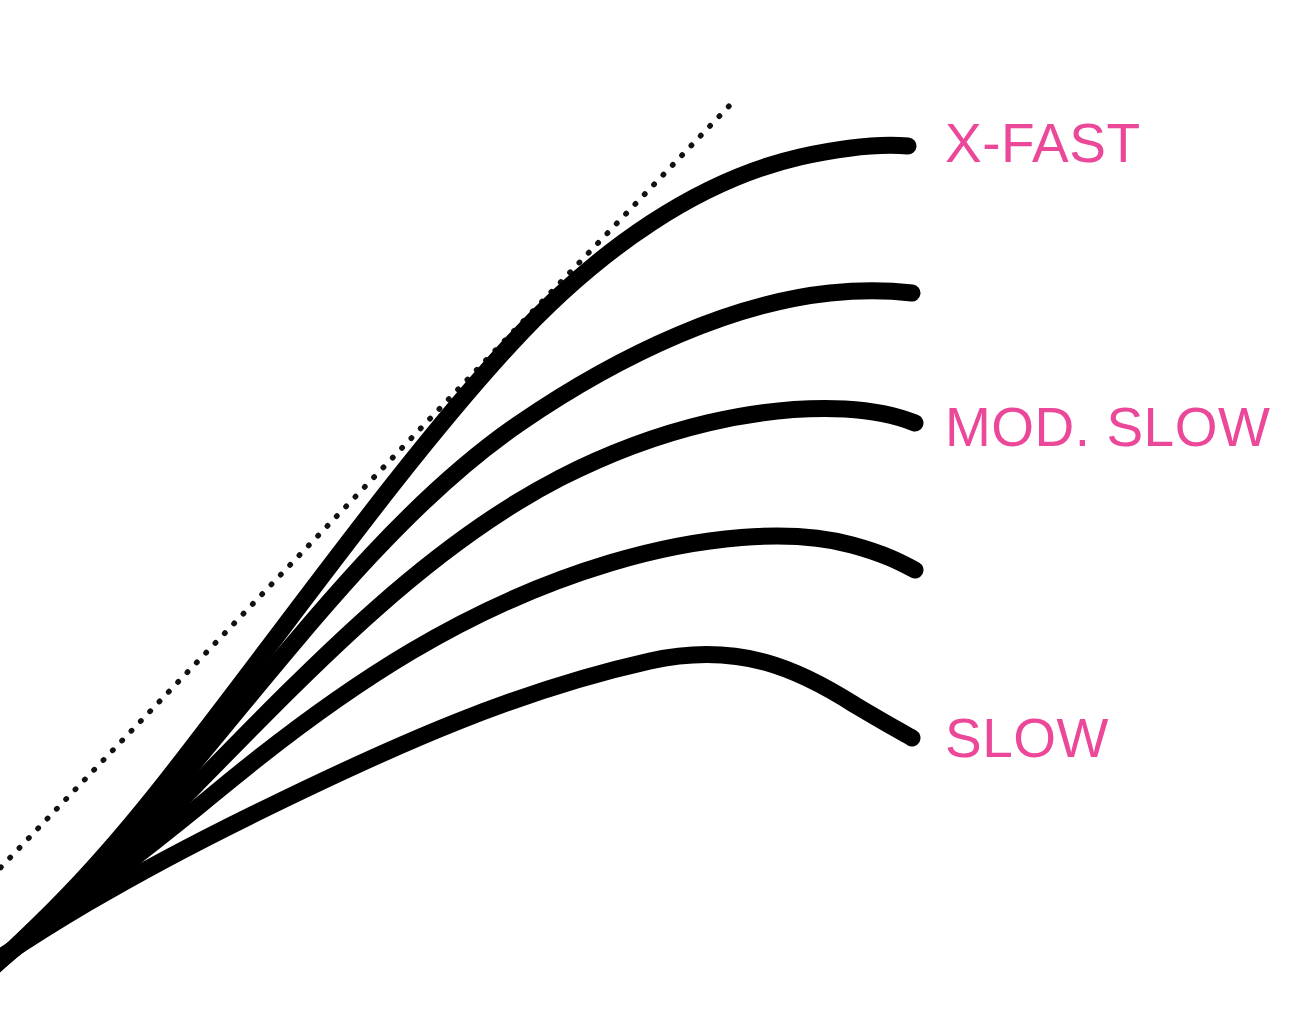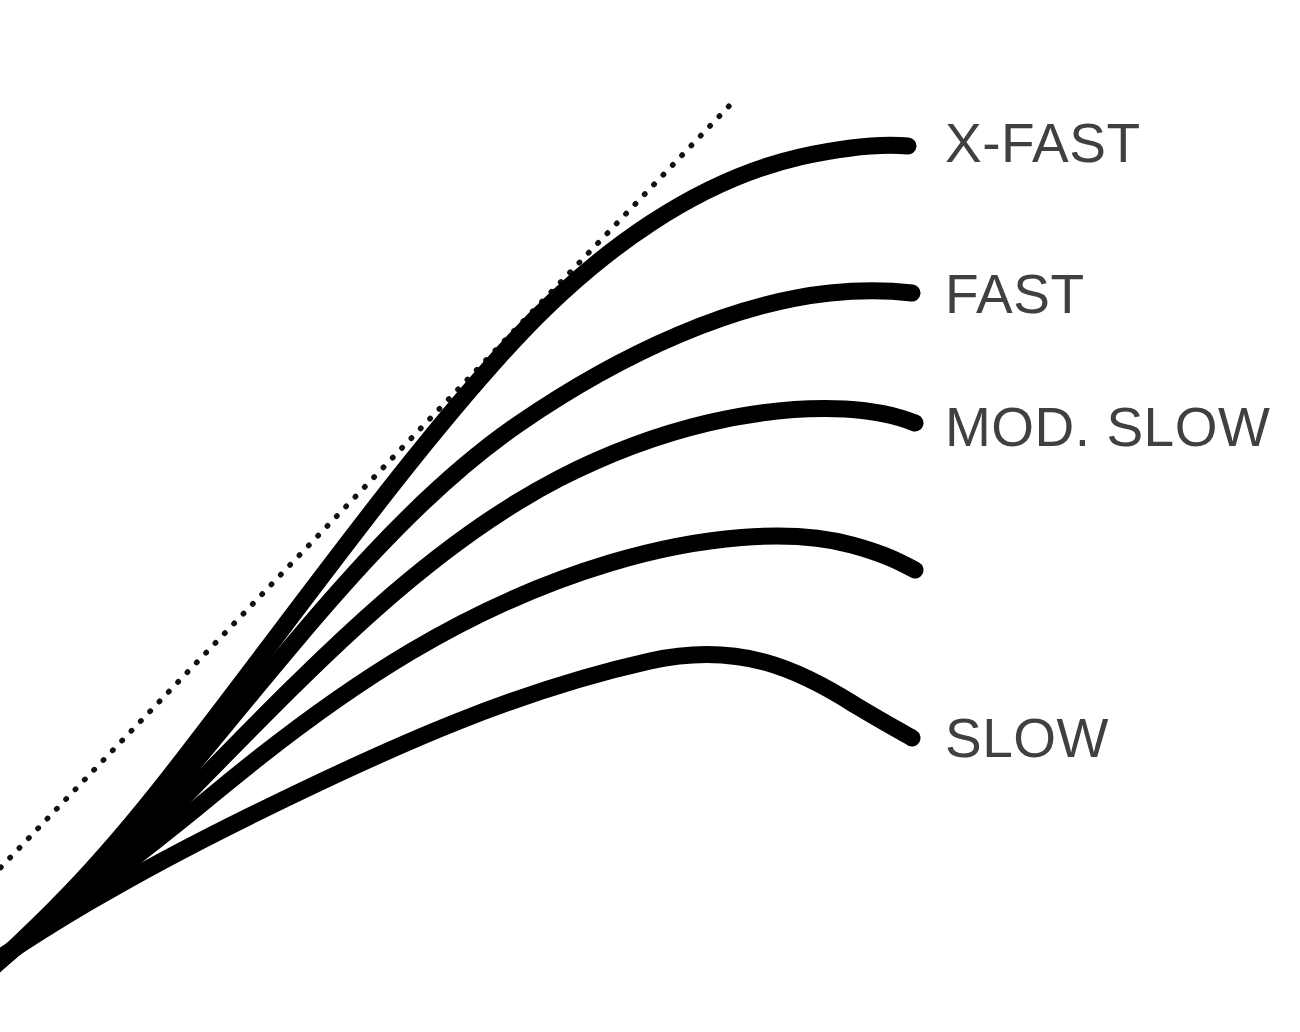--- a/index.html
+++ b/index.html
@@ -35,21 +35,21 @@
   }
   .reference-path {
     fill: none;
     stroke: #111111;
     stroke-width: 5.5;
     stroke-linecap: round;
     stroke-dasharray: 0.5 13;
   }
   .curve-label {
     position: absolute;
-    color: #404040;
+    color: #ec4899;
     font-family: "Liberation Sans", sans-serif;
     font-size: 55px;
     font-weight: 400;
     letter-spacing: 0.5px;
     line-height: 1;
     white-space: nowrap;
     transform: translateY(-50%);
   }
 </style>
 </head>
@@ -67,20 +67,19 @@
 
     <path class="curve-path" d="M -30 984 C 40 928 105 878 195 786 C 320 658 430 545 560 478 C 660 427 760 405 845 409 C 880 411 900 417 915 423"></path>
 
     <path class="curve-path" d="M -30 986 C 40 928 100 876 180 780 C 300 636 400 505 520 423 C 625 351 735 303 830 293 C 868 289 895 291 912 293"></path>
 
     <path class="curve-path" d="M -30 988 C 40 926 95 872 170 776 C 290 622 400 465 510 345 C 600 247 700 180 800 157 C 850 146 885 144 908 146"></path>
   </svg>
 
   <div class="curve-label" style="left:945px; top:143px;">X-FAST</div>
 
-  <div class="curve-label" style="left:945px; top:294px;">FAST</div>
 
   <div class="curve-label" style="left:945px; top:427px;">MOD. SLOW</div>
 
 
   <div class="curve-label" style="left:945px; top:738px;">SLOW</div>
 
 </div>
 
 </body></html>

